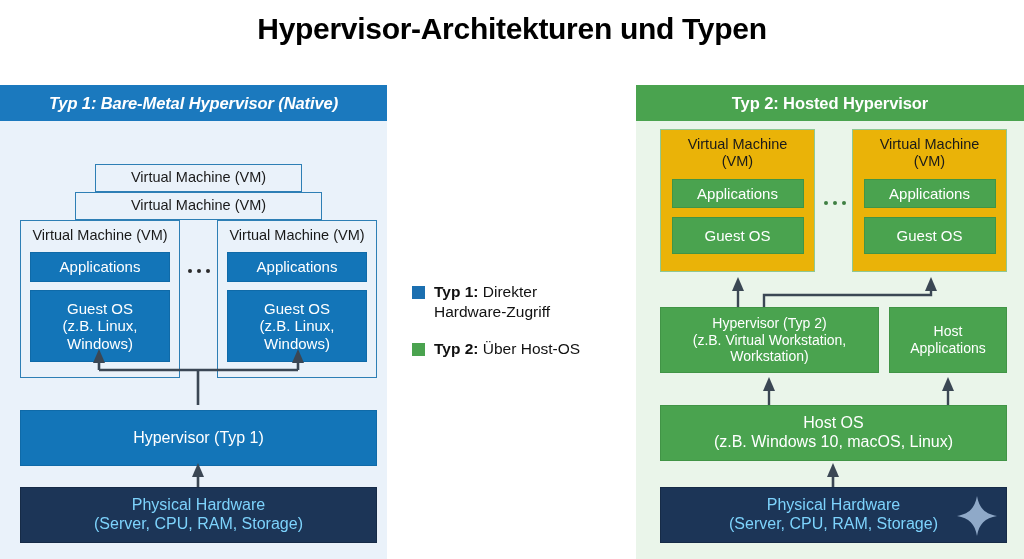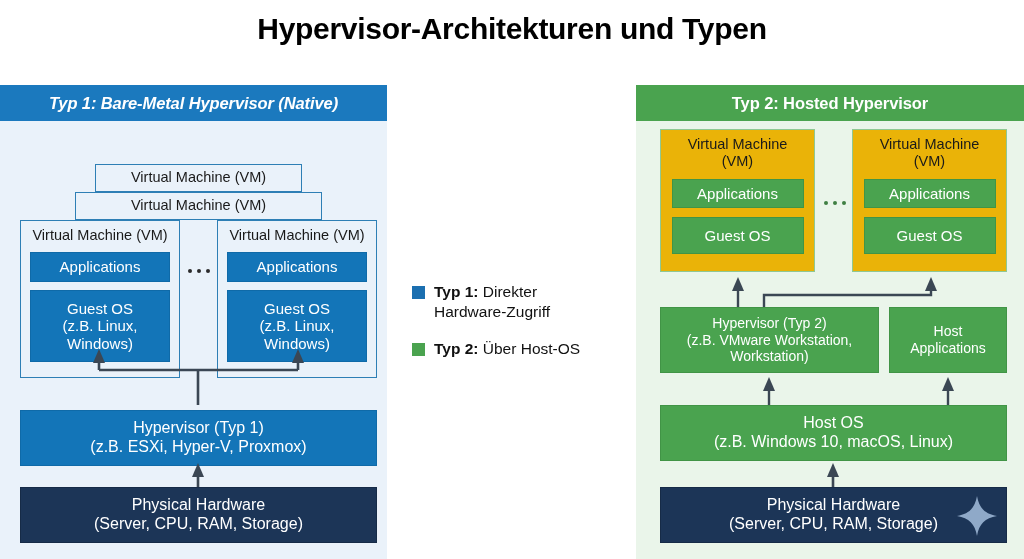--- a/index.html
+++ b/index.html
@@ -46,21 +46,21 @@
     background: #eaf2fa; border: 1.6px solid #2e7fb5; margin-top: 28px;
   }
   .vm-outline-green {
     background: #eab308; border: 1.6px solid #8fc893;
   }
   .vm-label { font-size: 14.5px; color: #1a1a1a; }
 
   
   .fill-blue  { background: #1375b8; color: #ffffff; border: 1px solid #0f6aa8; }
   .fill-green { background: #4aa34f; color: #ffffff; border: 1px solid #419446; }
-  .fill-navy  { background: #1c3557; color: #ffffff; border: 1px solid #162b47; }
+  .fill-navy  { background: #1c3557; color: #7dd3fc; border: 1px solid #162b47; }
 
   .box-text  { font-size: 15px; }
   .box-text-sm { font-size: 14px; }
   .box-text-lg { font-size: 16px; }
 
   
   .ellipsis {
     position: absolute; display: flex; gap: 5px;
     align-items: center; justify-content: center;
     font-size: 20px; letter-spacing: 3px; color: #333;
@@ -145,21 +145,20 @@
         <path d="M 298,285 L 298,272"></path>
         <path d="M 99,285 L 298,285"></path>
         <path d="M 198,285 L 198,320"></path>
       </g>
       <polygon points="99,264 93,278 105,278" fill="#3b4754"></polygon>
       <polygon points="298,264 292,278 304,278" fill="#3b4754"></polygon>
     </svg>
 
     <div class="box fill-blue" style="left:20px; top:325px; width:357px; height:56px;">
       <span class="box-text-lg">Hypervisor (Typ 1)</span>
-      <span class="box-text-lg">(z.B. ESXi, Hyper-V, Proxmox)</span>
     </div>
 
     <svg class="conn" width="387" height="474">
       <g stroke="#3b4754" stroke-width="2.6" fill="none">
         <path d="M 198,402 L 198,388"></path>
       </g>
       <polygon points="198,378 192,392 204,392" fill="#3b4754"></polygon>
     </svg>
 
     <div class="box fill-navy" style="left:20px; top:402px; width:357px; height:56px;">
@@ -224,21 +223,21 @@
       <g stroke="#3b4754" stroke-width="2.4" fill="none">
         <path d="M 102,222 L 102,200"></path>
         <path d="M 128,222 L 128,210 L 295,210 L 295,200"></path>
       </g>
       <polygon points="102,192 96,206 108,206" fill="#3b4754"></polygon>
       <polygon points="295,192 289,206 301,206" fill="#3b4754"></polygon>
     </svg>
 
     <div class="box fill-green" style="left:24px; top:222px; width:219px; height:66px;">
       <span class="box-text-sm">Hypervisor (Typ 2)</span>
-      <span class="box-text-sm">(z.B. VMware Workstation,</span>
+      <span class="box-text-sm">(z.B. Virtual Workstation,</span>
       <span class="box-text-sm">Workstation)</span>
     </div>
 
     <div class="box fill-green" style="left:253px; top:222px; width:118px; height:66px;">
       <span class="box-text-sm">Host</span>
       <span class="box-text-sm">Applications</span>
     </div>
 
     <svg class="conn" width="388" height="474">
       <g stroke="#3b4754" stroke-width="2.4" fill="none">

